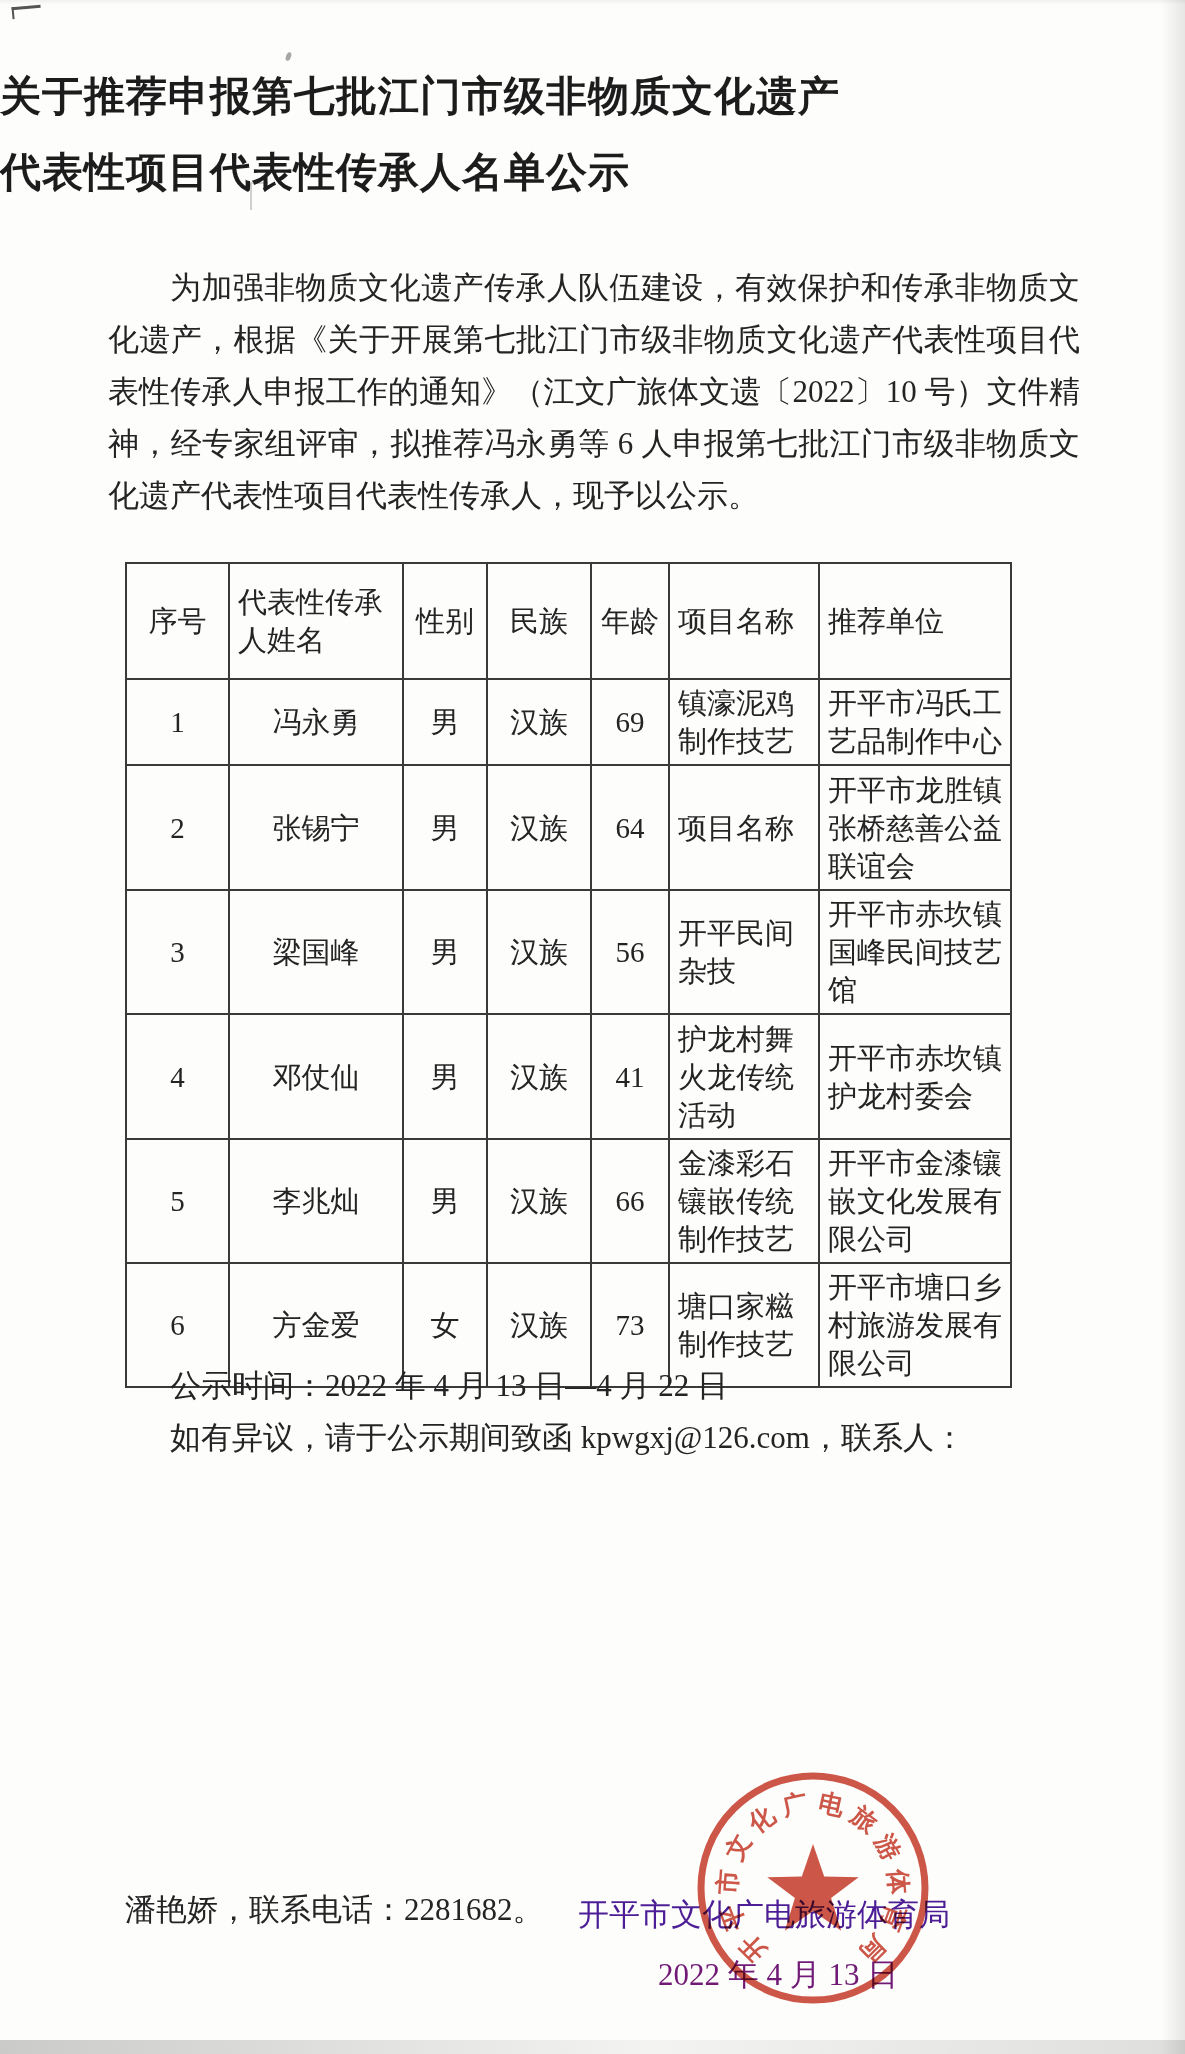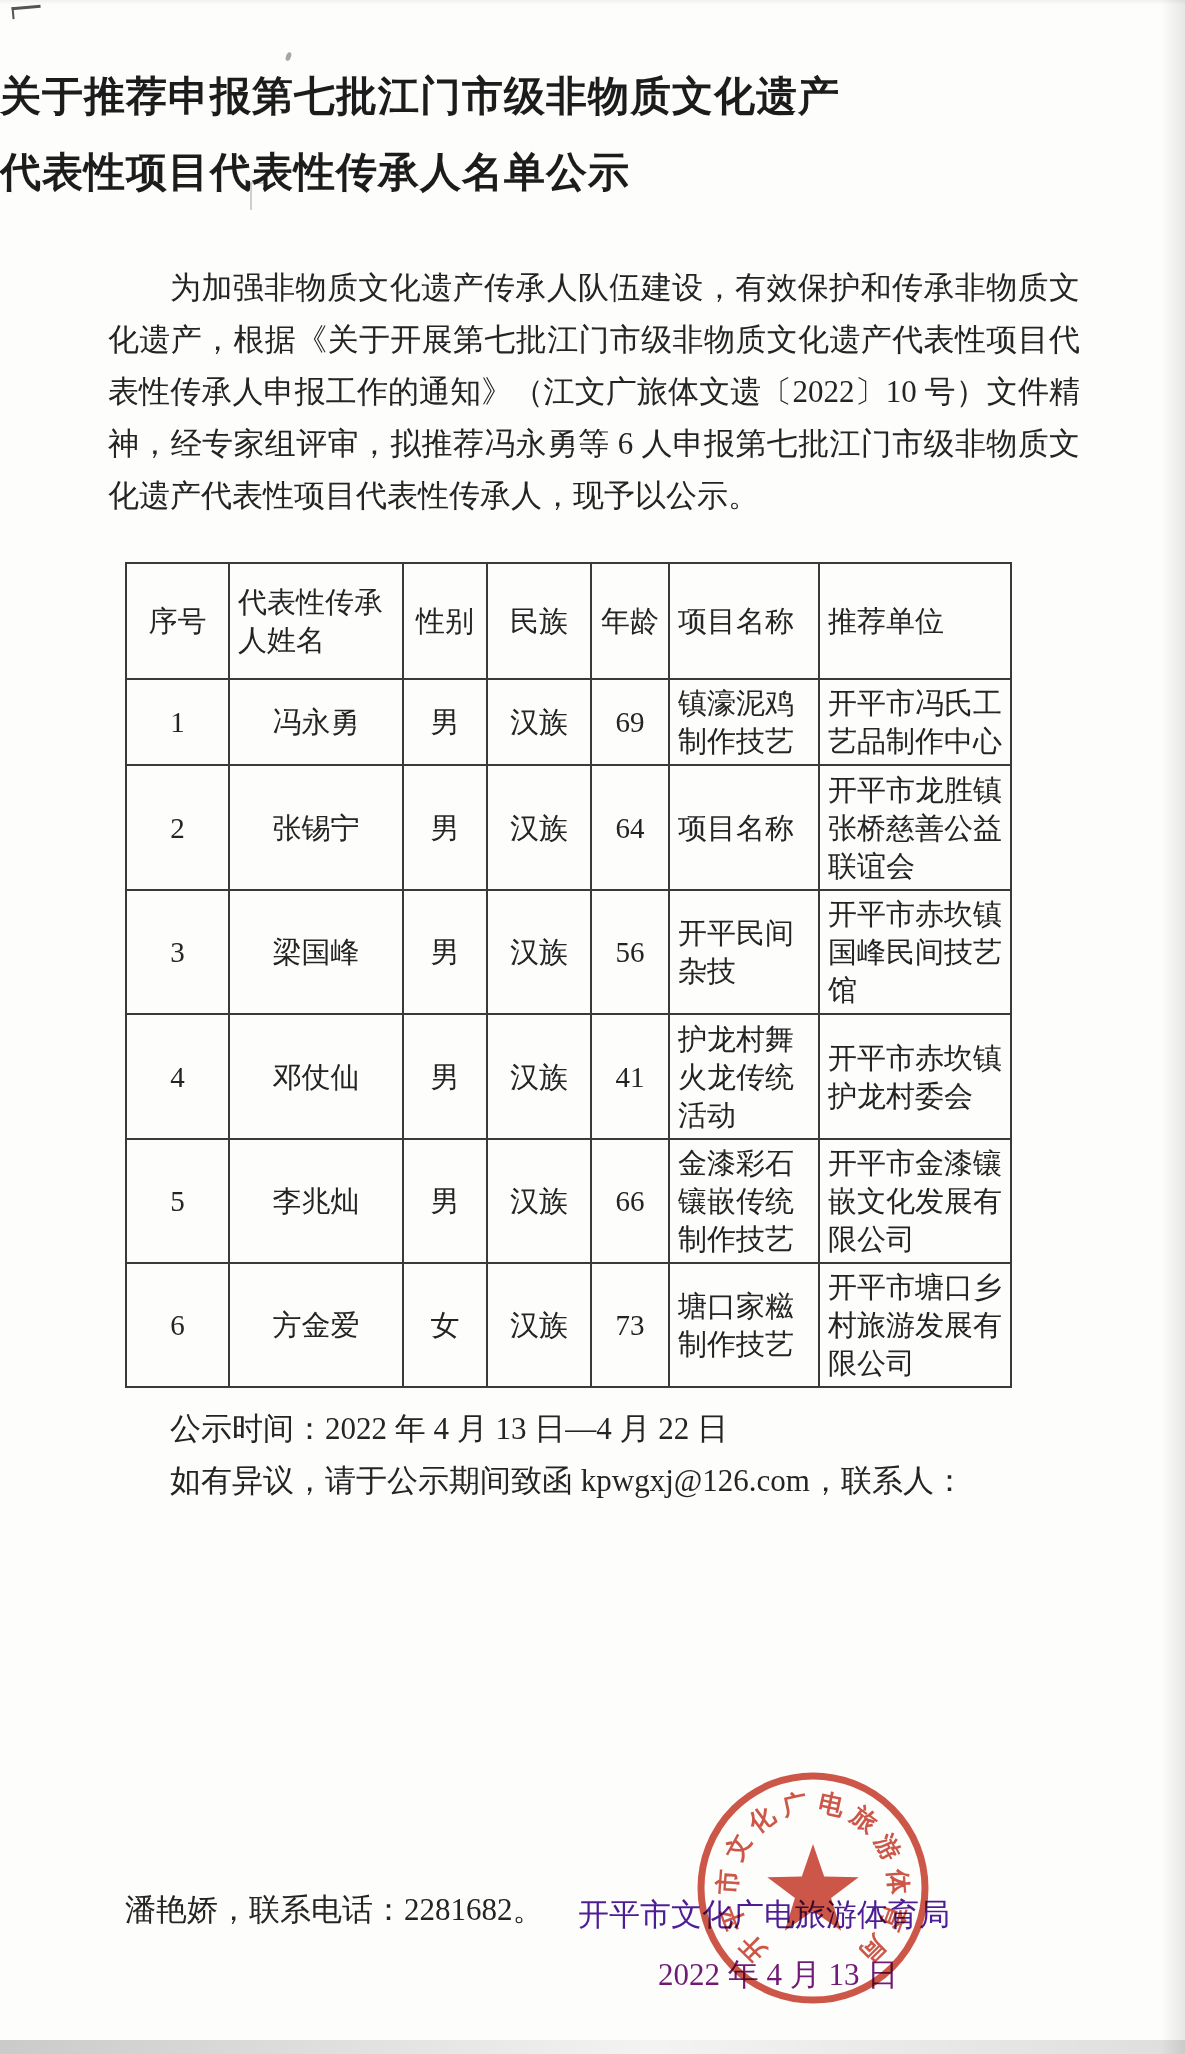--- a/index.html
+++ b/index.html
@@ -42,21 +42,21 @@
     vertical-align:middle;
     line-height:38px;
     padding:4px 8px;
     box-sizing:border-box;
     text-align:center;
   }
   .inh-table tr.hdr{height:116px;}
   .inh-table th.a1,.inh-table th.a5,.inh-table th.a6{text-align:left;}
   .inh-table td.c5,.inh-table td.c6{text-align:left;margin-top:18px;}
   
-  .notice-block{position:absolute;top:1360px;left:108px;width:972px;margin-top:43px;}
+  .notice-block{position:absolute;top:1360px;left:108px;width:972px;}
   .notice-block p{margin:0;font-size:31px;line-height:52px;text-indent:2em;color:#242424;}
   .contact-line{position:absolute;top:1885px;left:125px;margin:0;font-size:31px;line-height:50px;color:#242424;}
   .issuer{position:absolute;top:1890px;left:578px;margin:0;font-size:31px;line-height:50px;color:#4c1d95;}
   .issue-date{position:absolute;top:1950px;left:658px;margin:0;font-size:31px;line-height:50px;color:#701a75;text-align:right;}
   
   .stamp{
     position:absolute;top:1768px;left:693px;width:240px;height:240px;
     mix-blend-mode:multiply;opacity:.88;
   }
   .stamp text{font-family:"Liberation Sans","DejaVu Sans",sans-serif;font-weight:bold;}

